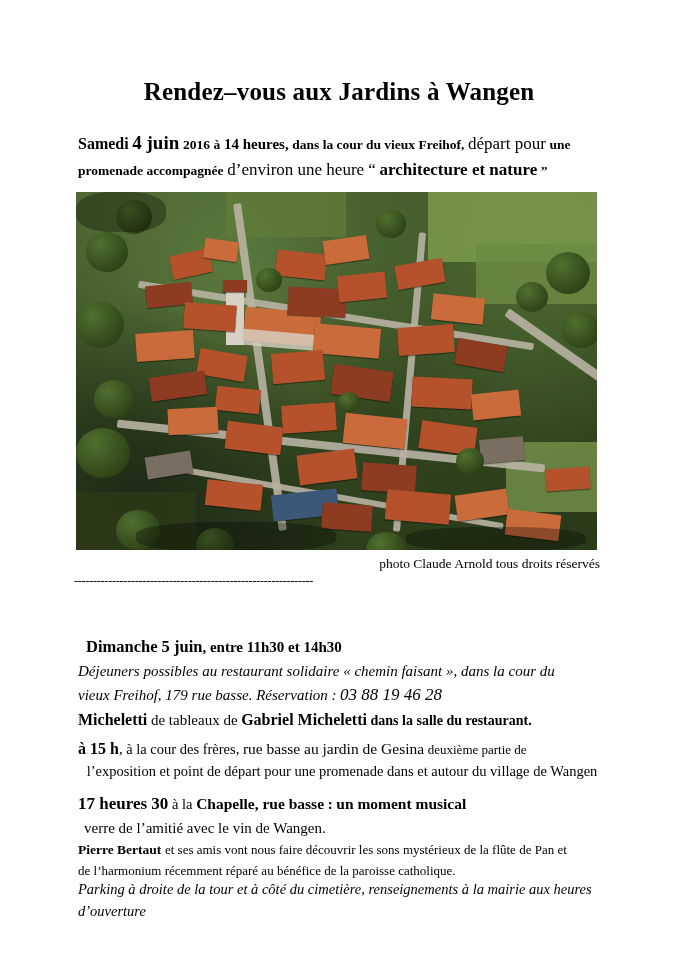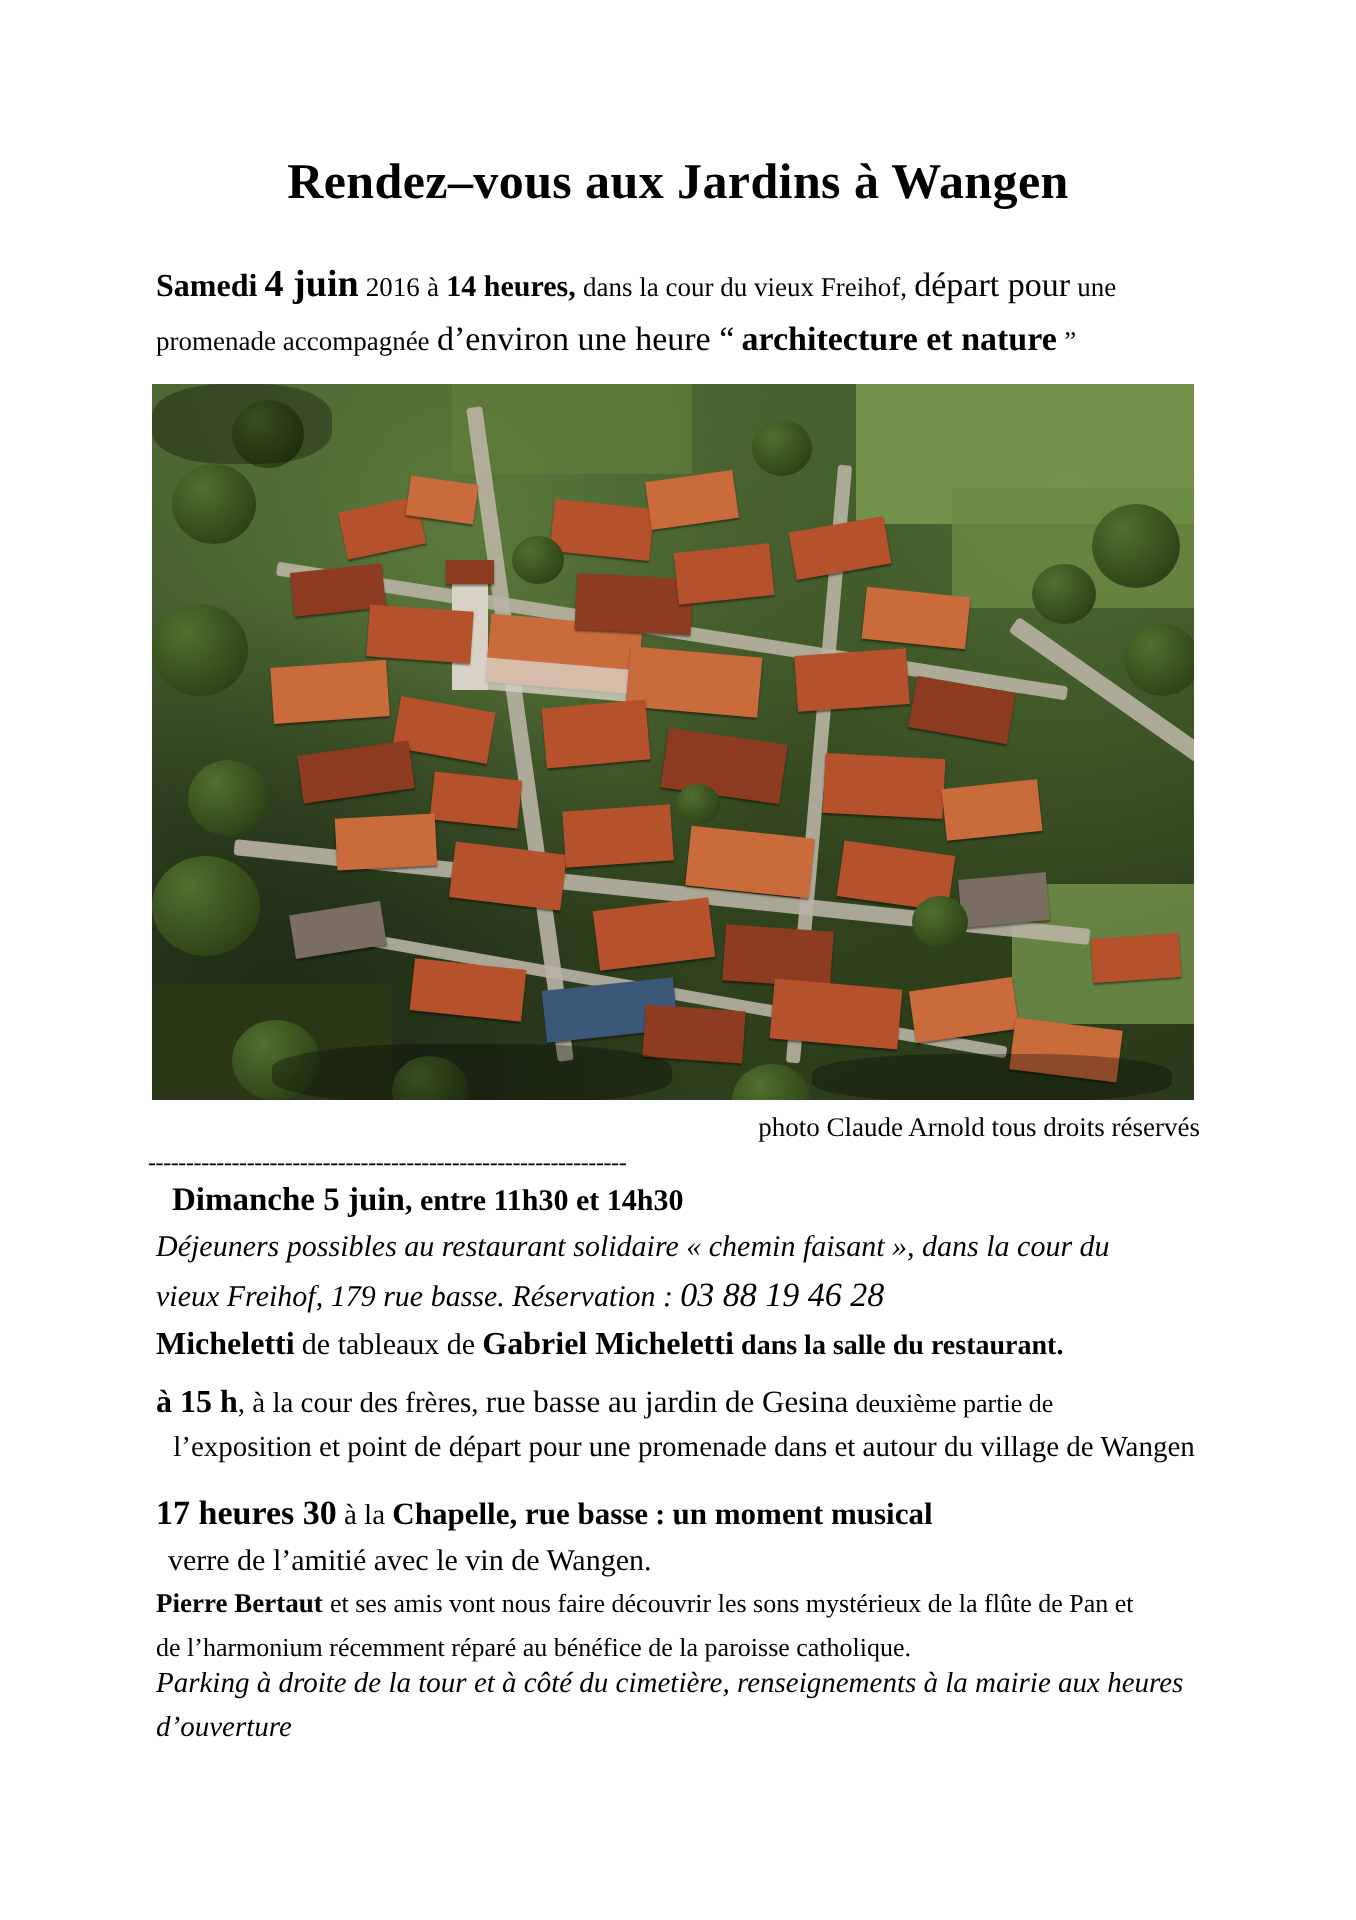--- a/index.html
+++ b/index.html
@@ -37,21 +37,21 @@
     position: absolute;
     left: 78px;
     top: 128px;
     width: 522px;
     line-height: 1.55;
     font-size: 14.5px;
   }
   .intro .b1 { font-weight: bold; font-size: 16px; }
   .intro .b2 { font-weight: bold; font-size: 19px; }
   .intro .b3 { font-weight: bold; font-size: 15px; }
-  .intro .sm { font-size: 13.5px; }
+  .intro .sm { font-size: 13.5px; font-weight: bold; }
   .intro .lg { font-size: 17px; }
   .intro .archi { font-weight: bold; font-size: 17px; }
 
   .photo-wrap {
     position: absolute;
     left: 76px;
     top: 192px;
     width: 521px;
     height: 358px;
     overflow: hidden;
@@ -125,20 +125,21 @@
     white-space: nowrap;
     overflow: hidden;
     color: #000;
   }
   .block {
     position: absolute;
     left: 78px;
     width: 528px;
     line-height: 1.5;
     font-size: 14.5px;
+    margin-top: 47px;
   }
   .b-sunday { top: 588px; }
   .b-15h { top: 690px; }
   .b-1730 { top: 744px; }
   .b-parking { top: 832px; }
 
   .hd { font-weight: bold; font-size: 16.5px; }
   .hd2 { font-weight: bold; font-size: 15px; }
   .it { font-style: italic; }
   .sm2 { font-size: 13px; }

